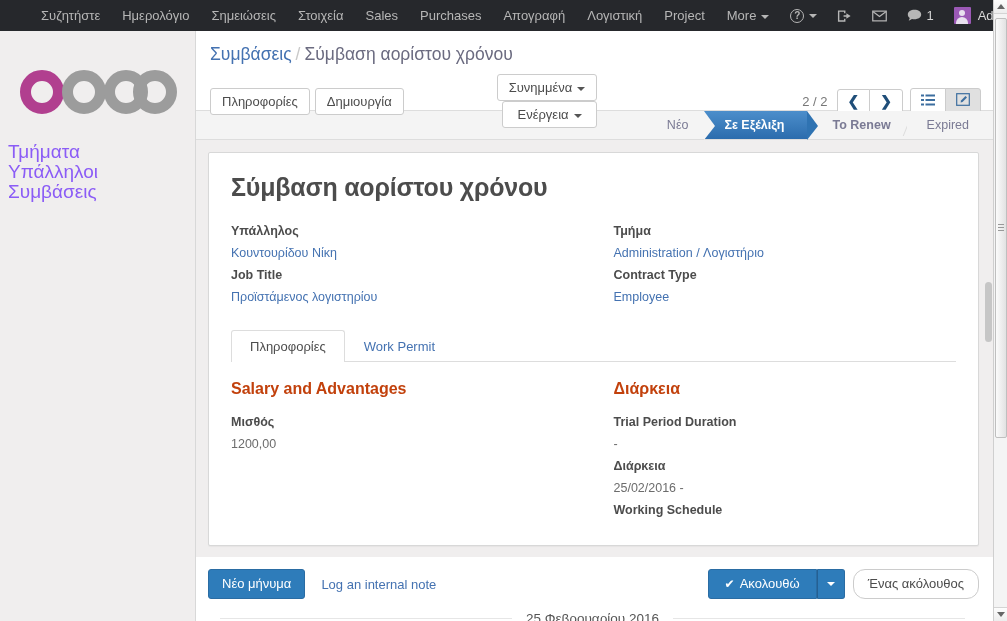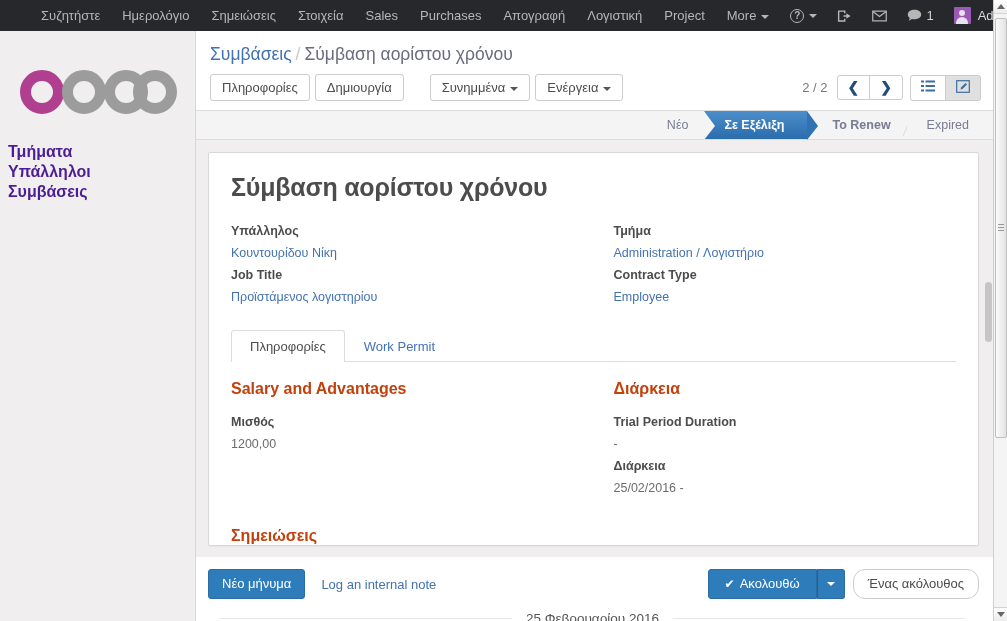--- a/index.html
+++ b/index.html
@@ -126,27 +126,26 @@
   .logo-d-stem  { left: 78px; top: 0px;  width: 10px; height: 34px; background: #9c9c9c; border-radius: 2px; }
   .logo-o3 { left: 86px; top: 16px; width: 44px; height: 44px; border: 11px solid #9c9c9c; }
   .logo-o4 { left: 115px; top: 16px; width: 44px; height: 44px; border: 11px solid #9c9c9c; }
 
   .side-links {
     margin-top: 30px;
     padding-left: 4px;
   }
   .side-link {
     display: block;
-    color: #4c1d95;
-    font-size: 16px;
+    color: #8b5cf6;
+    font-size: 19px;
     line-height: 20px;
     padding: 0 4px;
     cursor: pointer;
     text-decoration: none;
-    font-weight: bold;
   }
 
   
   .main {
     position: absolute;
     top: 31px; left: 196px;
     width: 797px; height: 590px;
     background: #ffffff;
     overflow: hidden;
   }
@@ -186,21 +185,21 @@
   }
   .btn + .btn { margin-left: 5px; }
   .btn .cd {
     display: inline-block;
     margin-left: 5px;
     border-left: 4px solid transparent;
     border-right: 4px solid transparent;
     border-top: 4px solid #555;
     vertical-align: middle;
   }
-  .cp-mid { margin-left: 26px; display: flex; }
+  .cp-mid { margin-left: 93px; display: flex; flex-direction: column; }
   .cp-right { margin-left: auto; display: flex; align-items: center; }
   .pager-count {
     color: #777; font-size: 13px;
     margin-right: 9px; white-space: nowrap;
   }
   .btn-group { display: flex; }
   .btn-group .btn { border-radius: 0; margin-left: -1px; }
   .btn-group .btn:first-child { border-radius: 3px 0 0 3px; margin-left: 0; }
   .btn-group .btn:last-child { border-radius: 0 3px 3px 0; }
   .icon-btn { padding: 4px 10px; }
@@ -662,20 +661,25 @@
                 <div class="frow">
                   <span class="flabel">Trial Period Duration</span>
                   <span class="fvalsep"></span>
                   <span class="fval plain">-</span>
                 </div>
                 <div class="frow">
                   <span class="flabel">Διάρκεια</span>
                   <span class="fvalsep"></span>
                   <span class="fval plain">25/02/2016  -</span>
                 </div>
+                <div class="frow">
+                  <span class="flabel">Working Schedule</span>
+                  <span class="fvalsep"></span>
+                  <span class="fval plain"></span>
+                </div>
               </div>
             </div>
 
             <div class="group-title notes-title">Σημειώσεις</div>
           </div>
         </div>
 
       </div>
       <div class="inner-scroll">
         <div class="th"></div>

